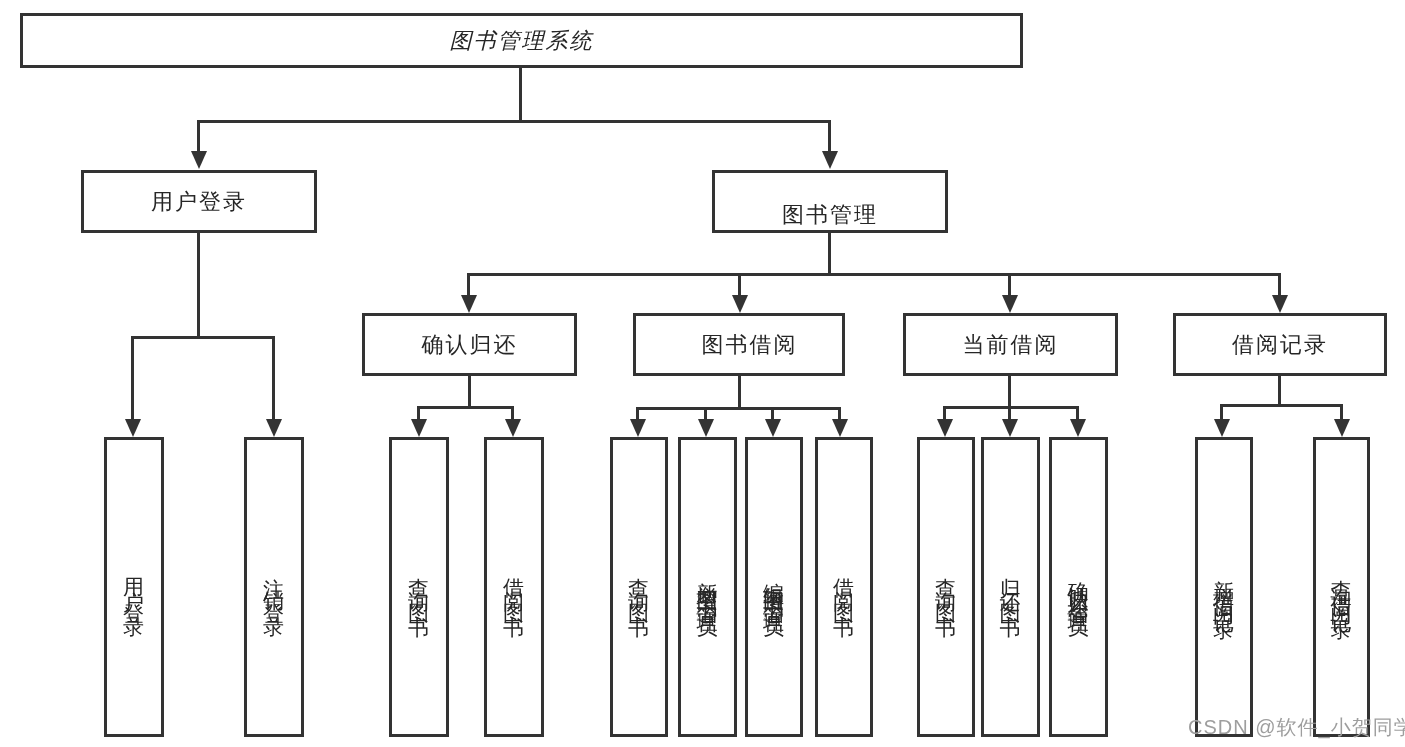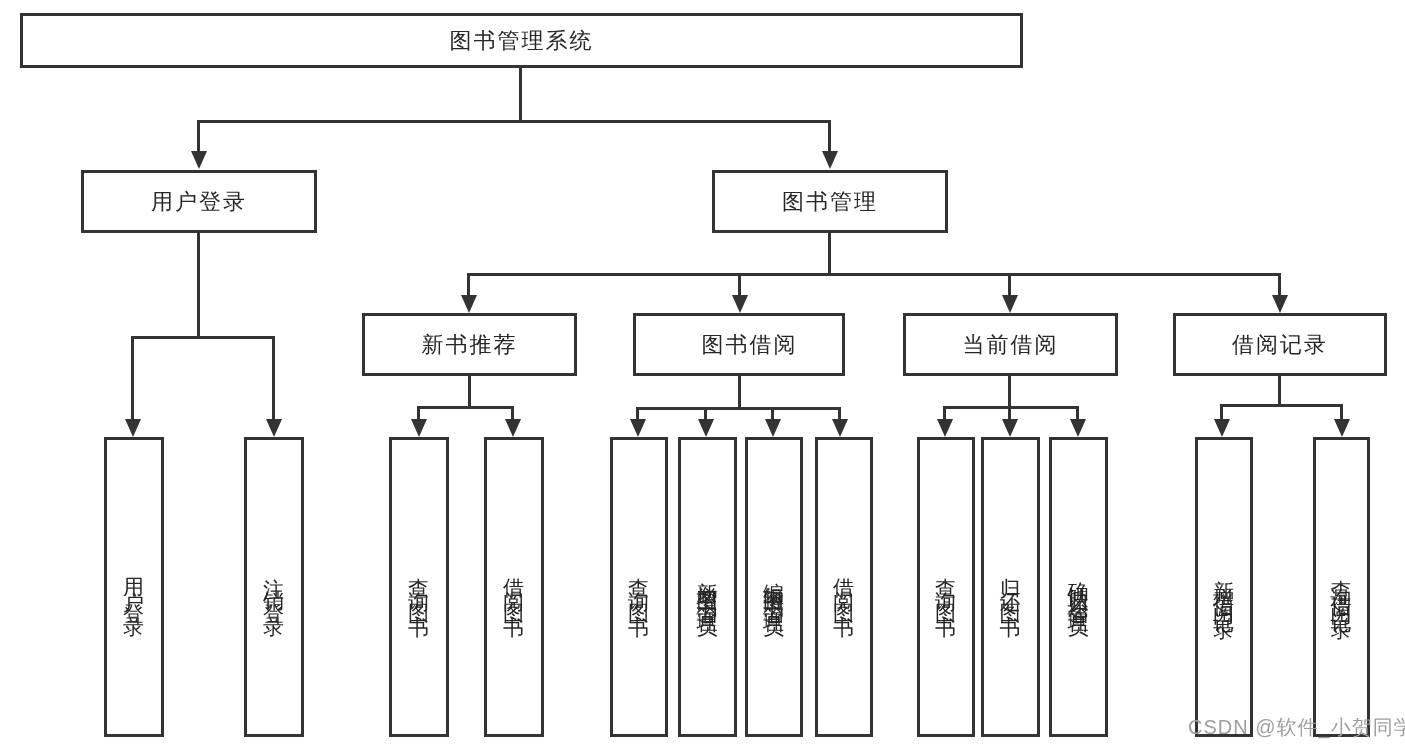--- a/index.html
+++ b/index.html
@@ -111,33 +111,33 @@
   <div class="ln" style="left:1076px; top:406px; width:3px; height:14px;"></div>
   <div class="ar" style="left:1070px; top:419px;"></div>
 
   <div class="ln" style="left:1278px; top:376px; width:3px; height:28px;"></div>
   <div class="ln" style="left:1220px; top:404px; width:123px; height:3px;"></div>
   <div class="ln" style="left:1220px; top:404px; width:3px; height:16px;"></div>
   <div class="ar" style="left:1214px; top:419px;"></div>
   <div class="ln" style="left:1340px; top:404px; width:3px; height:16px;"></div>
   <div class="ar" style="left:1334px; top:419px;"></div>
 
-  <div class="node hnode" style="left:20px; top:13px; width:1003px; height:55px;">
+  <div class="node hnode" style="left:20px; top:13px; width:1003px; height:55px;font-style:italic;">
     <span>图书管理系统</span>
   </div>
 
   <div class="node hnode" style="left:81px; top:170px; width:236px; height:63px;">
     <span>用户登录</span>
   </div>
-  <div class="node hnode" style="left:712px; top:170px; width:236px; height:63px;">
+  <div class="node hnode" style="left:712px; top:170px; width:236px; height:63px;align-items:flex-end;">
     <span>图书管理</span>
   </div>
 
   <div class="node hnode" style="left:362px; top:313px; width:215px; height:63px;">
-    <span>新书推荐</span>
+    <span>确认归还</span>
   </div>
   <div class="node hnode" style="left:633px; top:313px; width:212px; height:63px;padding-left:21px;">
     <span>图书借阅</span>
   </div>
   <div class="node hnode" style="left:903px; top:313px; width:215px; height:63px;text-align:right;">
     <span>当前借阅</span>
   </div>
   <div class="node hnode" style="left:1173px; top:313px; width:214px; height:63px;">
     <span>借阅记录</span>
   </div>

